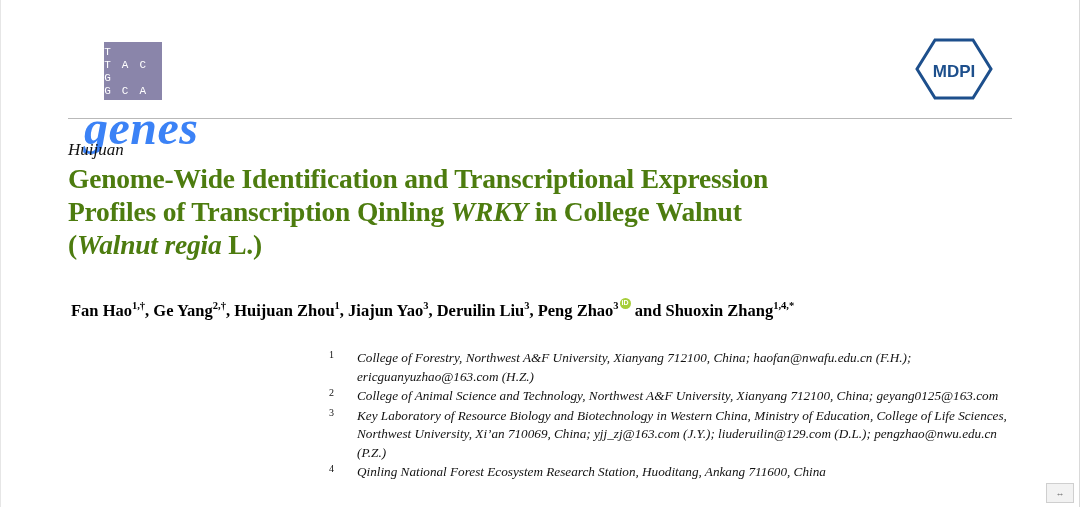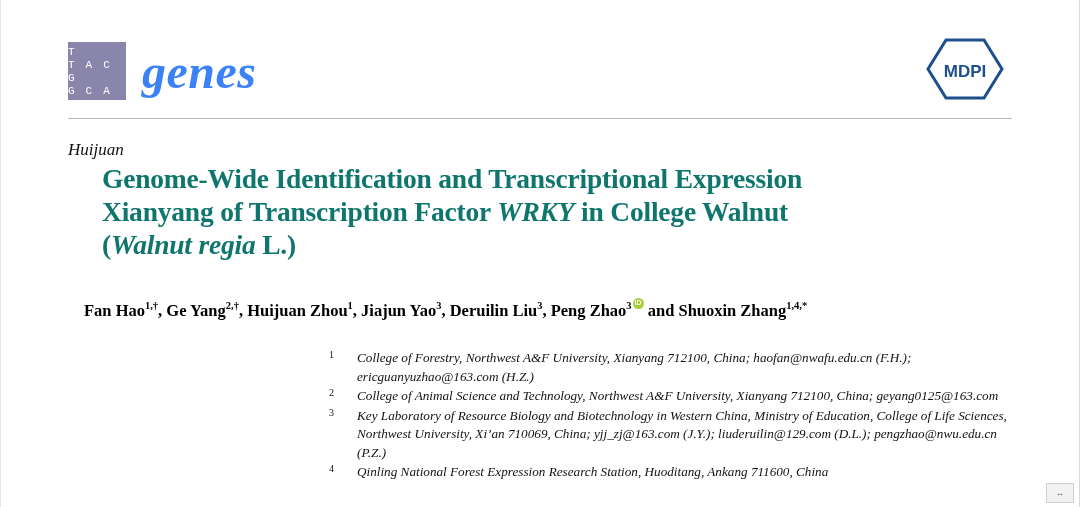--- a/index.html
+++ b/index.html
@@ -49,20 +49,21 @@
   .header {
     position: relative;
     height: 102px;
   }
   .logo-block {
     position: absolute;
     left: 0;
     top: 42px;
     display: flex;
     align-items: center;
+    flex-direction: column;
   }
   .logo-square {
     width: 58px;
     height: 58px;
     background: #8a85aa;
     color: #ffffff;
     font-family: "Liberation Mono", monospace;
     font-size: 11px;
     line-height: 13px;
     letter-spacing: 2.2px;
@@ -78,21 +79,21 @@
     margin-left: 16px;
     font-family: "Liberation Serif", serif;
     font-style: italic;
     font-weight: 700;
     font-size: 48px;
     color: #3b82f6;
     letter-spacing: 0.5px;
   }
   .mdpi-logo {
     position: absolute;
-    right: 8px;
+    right: 19px;
     top: 38px;
     width: 78px;
     height: 48px;
   }
   .mdpi-logo svg { display: block; }
 
   .rule {
     position: absolute;
     left: 0;
     top: 118px;
@@ -114,30 +115,29 @@
   
   .title {
     position: absolute;
     left: 0;
     top: 162px;
     width: 930px;
     font-family: "Liberation Serif", serif;
     font-weight: 700;
     font-size: 27.5px;
     line-height: 33px;
-    color: #0f766e;
+    color: #4d7c0f;
     letter-spacing: -0.2px;
-    margin-left: 34px;
   }
   .title i { font-style: italic; }
 
   
   .authors {
     position: absolute;
-    left: 16px;
+    left: 3px;
     top: 295px;
     width: 930px;
     font-weight: 700;
     font-size: 16.5px;
     color: #000000;
     line-height: 22px;
   }
   .authors sup {
     font-size: 10.5px;
     font-weight: 700;
@@ -241,41 +241,41 @@
         </svg>
       </div>
     </div>
 
     <div class="rule"></div>
 
     <div class="article-type">Huijuan</div>
 
     <div class="title">
       <span>Genome-Wide Identification and Transcriptional Expression</span><br>
-      <span>Xianyang of Transcription Factor </span><i>WRKY</i><span> in College Walnut</span><br>
+      <span>Profiles of Transcription Qinling </span><i>WRKY</i><span> in College Walnut</span><br>
       <span>(</span><i>Walnut regia</i><span> L.)</span>
     </div>
 
     <div class="authors"><span>Fan Hao</span><sup>1,†</sup><span>, </span><span>Ge Yang</span><sup>2,†</sup><span>, </span><span>Huijuan Zhou</span><sup>1</sup><span>, </span><span>Jiajun Yao</span><sup>3</sup><span>, </span><span>Deruilin Liu</span><sup>3</sup><span>, </span><span>Peng Zhao</span><sup>3</sup><span class="orcid"></span><span> and </span><span>Shuoxin Zhang</span><sup>1,4,*</sup></div>
 
     <div class="affiliations">
       <div class="aff-row">
         <div class="aff-num"><span>1</span></div>
         <div class="aff-text">College of Forestry, Northwest A&amp;F University, Xianyang 712100, China; haofan@nwafu.edu.cn (F.H.); ericguanyuzhao@163.com (H.Z.)</div>
       </div>
       <div class="aff-row">
         <div class="aff-num"><span>2</span></div>
         <div class="aff-text">College of Animal Science and Technology, Northwest A&amp;F University, Xianyang 712100, China; geyang0125@163.com</div>
       </div>
       <div class="aff-row">
         <div class="aff-num"><span>3</span></div>
         <div class="aff-text">Key Laboratory of Resource Biology and Biotechnology in Western China, Ministry of Education, College of Life Sciences, Northwest University, Xi’an 710069, China; yjj_zj@163.com (J.Y.); liuderuilin@129.com (D.L.); pengzhao@nwu.edu.cn (P.Z.)</div>
       </div>
       <div class="aff-row">
         <div class="aff-num"><span>4</span></div>
-        <div class="aff-text">Qinling National Forest Expression Research Station, Huoditang, Ankang 711600, China</div>
+        <div class="aff-text">Qinling National Forest Ecosystem Research Station, Huoditang, Ankang 711600, China</div>
       </div>
     </div>
 
   </div>
 
   <div class="corner-widget">↔</div>
 </div>
 
 </body></html>

